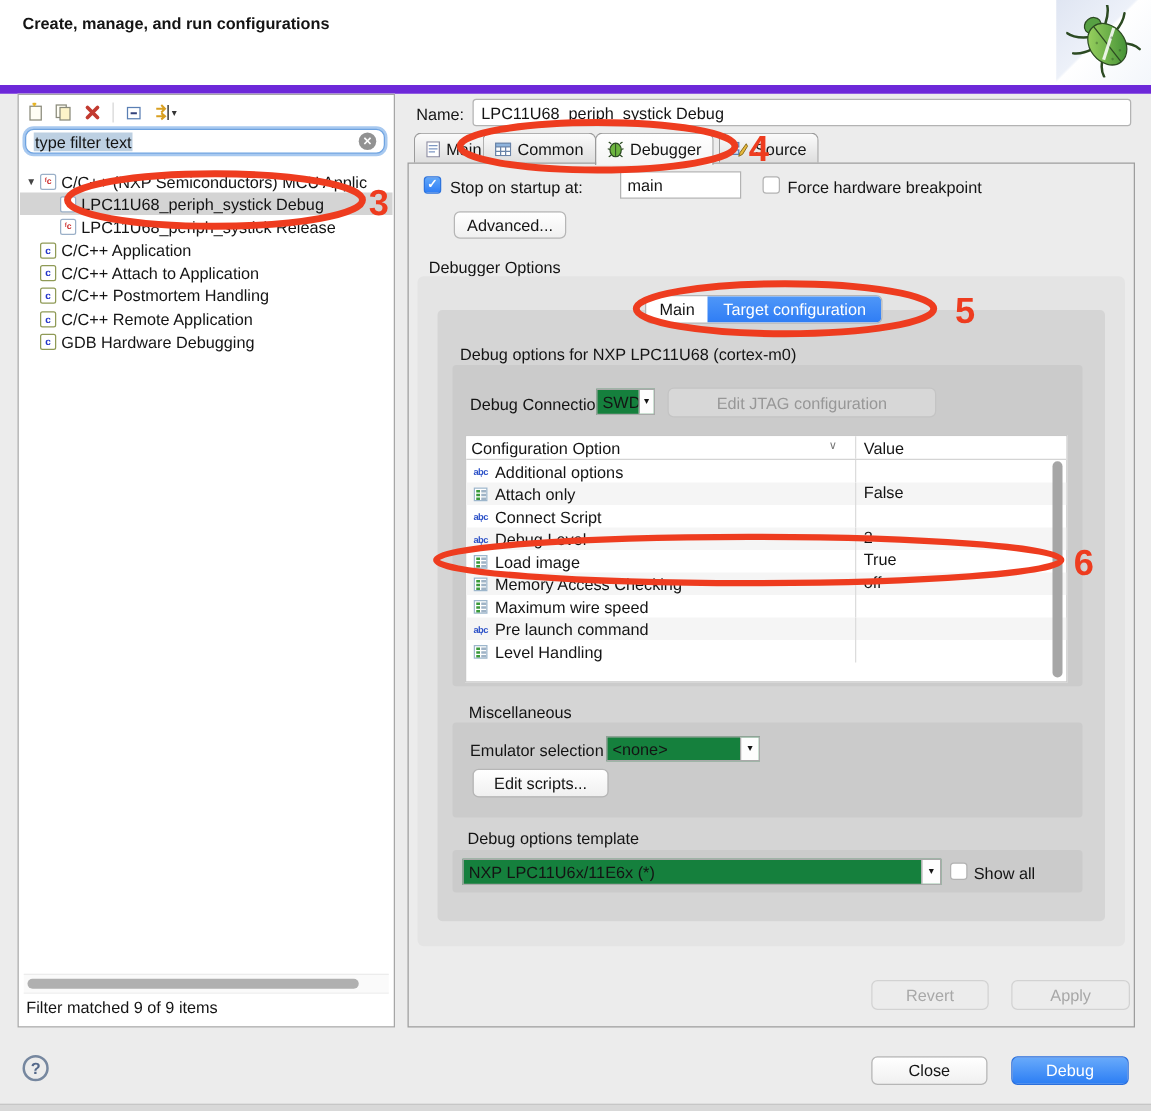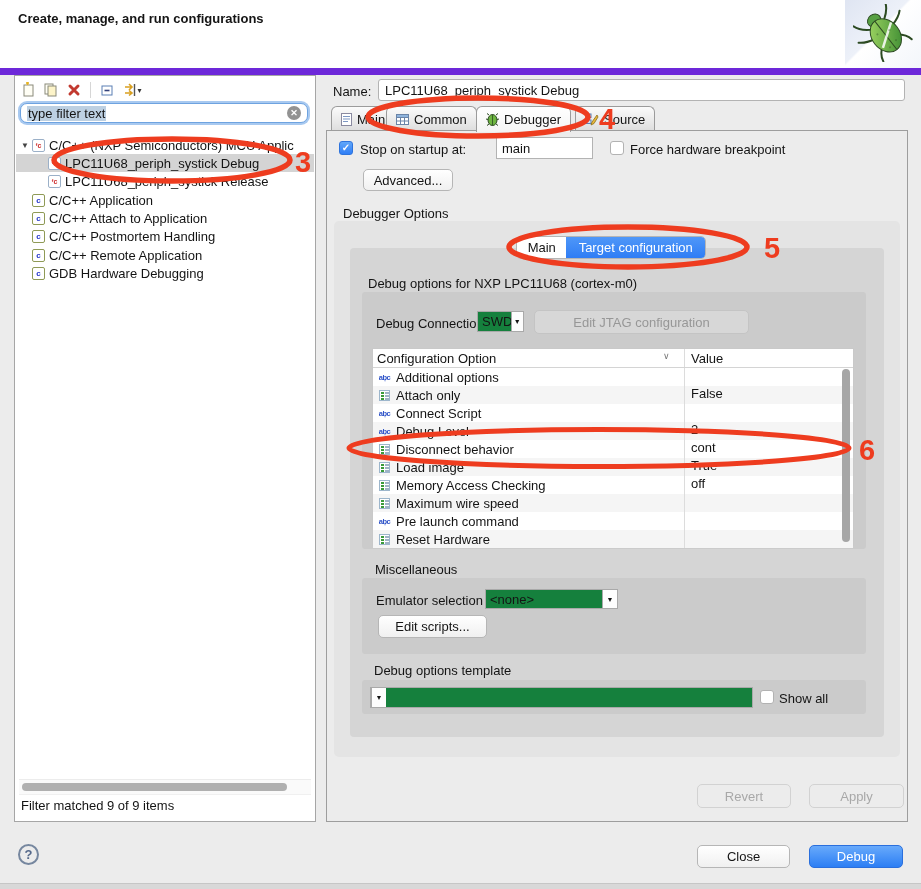--- a/index.html
+++ b/index.html
@@ -311,30 +311,20 @@
       <span>Debug Level</span>
       </div>
     <div class="coldiv"></div>
       <div class="tcol2">2</div>
     </div>
   <div class="tr">
     <div class="tcol1">
         <span class="ticon">
           <span class="enum-icon"></span>
         </span>
-      <span>Disconnect behavior</span>
-      </div>
-    <div class="coldiv"></div>
-      <div class="tcol2">cont</div>
-    </div>
-  <div class="tr">
-    <div class="tcol1">
-        <span class="ticon">
-          <span class="enum-icon"></span>
-        </span>
       <span>Load image</span>
       </div>
     <div class="coldiv"></div>
       <div class="tcol2">True</div>
     </div>
   <div class="tr">
     <div class="tcol1">
         <span class="ticon">
           <span class="enum-icon"></span>
         </span>
@@ -359,44 +349,45 @@
       <span>Pre launch command</span>
       </div>
     <div class="coldiv"></div>
       <div class="tcol2"></div>
     </div>
   <div class="tr">
     <div class="tcol1">
         <span class="ticon">
           <span class="enum-icon"></span>
         </span>
-      <span>Reset Hardware</span>
+      <span>Level Handling</span>
       </div>
     <div class="coldiv"></div>
       <div class="tcol2"></div>
     </div>
   <div class="vscroll">
     <div class="vthumb"></div>
     </div>
 </div>
 
 <div class="abs" style="left:375px;top:562px">Miscellaneous</div>
 <div class="abs subbox" style="left:362px;top:578px;width:504px;height:76px"></div>
 <div class="abs" style="left:376px;top:593px;z-index:1">Emulator selection</div>
-<div class="abs combo" style="left:485px;top:589px;width:133px;height:20px;z-index:1">
+<div class="abs combo" style="left:485px;top:589px;width:123px;height:20px;z-index:1">
   <span class="val" style="flex:1">&lt;none&gt;</span>
   <span class="arr">▼</span>
 </div>
 <div class="abs btn" style="left:378px;top:615px;width:109px;height:23px;z-index:1">
   <span>Edit scripts...</span>
   </div>
 
 <div class="abs" style="left:374px;top:663px">Debug options template</div>
 <div class="abs subbox" style="left:362px;top:680px;width:504px;height:34px"></div>
 <div class="abs combo" style="left:370px;top:687px;width:383px;height:21px;z-index:1">
+  <span class="val" style="flex:1">NXP LPC11U6x/11E6x (*)</span>
   <span class="arr">▼</span>
 </div>
 <div class="abs cb" style="left:760px;top:690px;z-index:1"></div>
 <div class="abs" style="left:779px;top:691px;z-index:1">Show all</div>
 
 <div class="abs btn disabled" style="left:697px;top:784px;width:94px;height:24px">
   <span>Revert</span>
   </div>
 <div class="abs btn disabled" style="left:809px;top:784px;width:95px;height:24px">
   <span>Apply</span>

